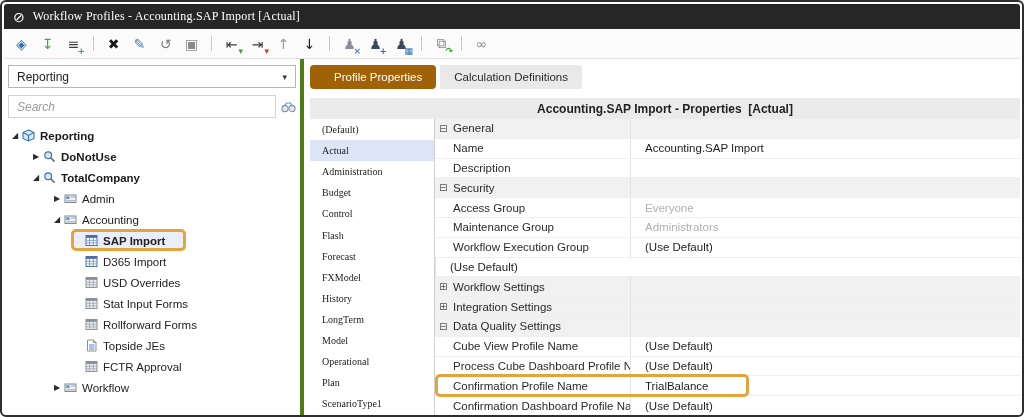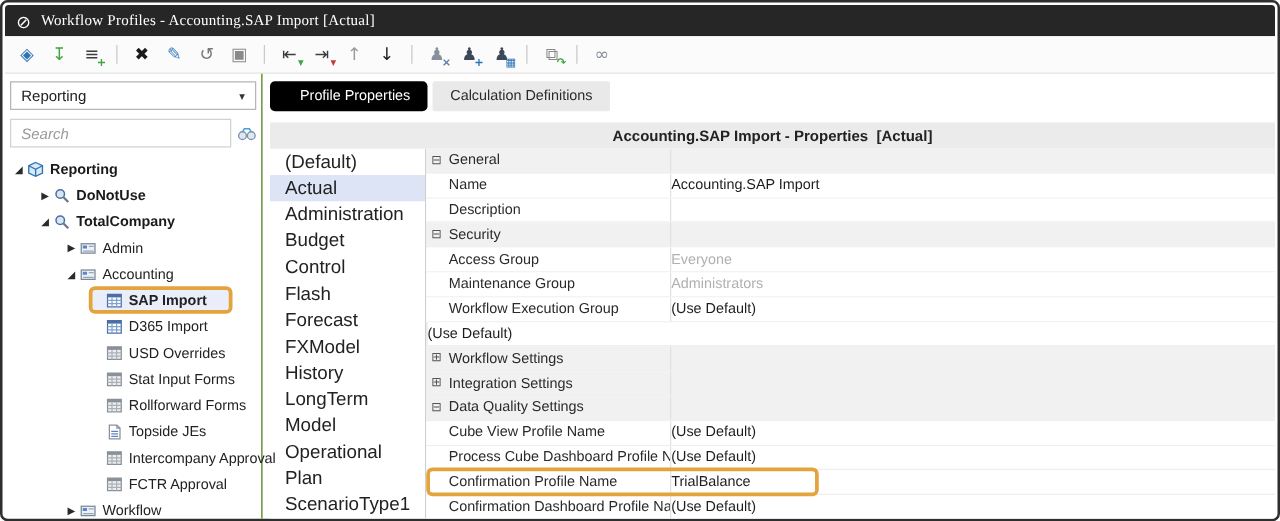--- a/index.html
+++ b/index.html
@@ -12,58 +12,58 @@
   .title-text{font-size:12px;letter-spacing:.2px;font-family:Liberation Serif, serif;}
   
   .toolbar{height:29px;margin:0 2px;background:#fbfbfb;border-bottom:1px solid #e3e3e3;
     display:flex;align-items:center;padding:0 5px;gap:1px;}
   .tbtn{position:relative;width:25px;height:22px;border:none;background:transparent;padding:0;
     display:flex;align-items:center;justify-content:center;font-family:"DejaVu Sans",sans-serif;font-size:14px;cursor:pointer;}
   .tbtn .badge{position:absolute;right:1px;bottom:-1px;font-size:9px;font-weight:bold;line-height:1;}
   .tsep{width:1px;height:15px;background:#c9c9c9;margin:0 6px;}
   
   .body{display:flex;height:356px;}
-  .left{width:208px;box-sizing:border-box;border-right:1px solid #4d7c0f;padding:6px 4px 0 6px;flex:none;}
+  .left{width:302px;box-sizing:border-box;border-right:4px solid #4d7c0f;padding:6px 4px 0 6px;flex:none;}
   .combo{height:23px;box-sizing:border-box;border:1px solid #b5b5b5;background:#fff;display:flex;
     align-items:center;justify-content:space-between;padding:0 8px;font-size:12px;cursor:pointer;}
   .combo .caret{font-size:9px;color:#333;}
   .searchrow{margin-top:7px;display:flex;align-items:center;gap:5px;}
   .search{flex:1;height:23px;box-sizing:border-box;border:1px solid #d2d2d2;padding:0 8px;font-size:12px;
     font-family:"Liberation Sans",sans-serif;outline:none;}
   .search::placeholder{font-style:italic;color:#9a9a9a;}
   .tree{margin-top:7px;}
   .trow{height:21px;display:flex;align-items:center;font-size:11.5px;position:relative;cursor:pointer;white-space:nowrap;}
   .trow.bold{font-weight:bold;color:#1a1a1a;}
   .arrow{width:14px;flex:none;text-align:center;font-size:8px;color:#2a2a2a;font-family:"DejaVu Sans",sans-serif;z-index:1;}
   .ticon{width:16px;flex:none;display:flex;align-items:center;z-index:1;}
   .tlabel{margin-left:2px;z-index:1;}
   .tree-hlbox{position:absolute;left:63px;top:-1px;width:115px;height:22px;box-sizing:border-box;
     border:3px solid #e3a33d;border-radius:5px;background:#e9eefa;z-index:0;}
   
   .right{flex:1;display:flex;flex-direction:column;padding:0 2px 0 6px;min-width:0;}
   .tabbar{margin-top:6px;height:24px;display:flex;gap:4px;flex:none;}
   .tab{height:24px;box-sizing:border-box;display:flex;align-items:center;padding:0 14px;font-size:11.5px;
     border:none;cursor:pointer;font-family:"Liberation Sans",sans-serif;}
-  .tab.active{background:#000000;color:#fff;border-radius:4px;padding-left:24px;}
+  .tab.active{background:#a16207;color:#fff;border-radius:4px;padding-left:24px;}
   .tab.inactive{background:#e9e9e9;color:#2a2a2a;border-radius:2px;}
   .propheader{margin-top:9px;height:21px;flex:none;background:#ebebeb;display:flex;align-items:center;
     justify-content:center;font-size:12px;font-weight:bold;white-space:pre;}
   .content{flex:1;display:flex;min-height:0;overflow:hidden;}
   .scenarios{width:124px;flex:none;border-right:1px solid #cfcfcf;background:#fff;}
-  .scen{height:21.1px;display:flex;align-items:center;padding-left:12px;font-size:15px;cursor:pointer;}
+  .scen{height:21.1px;display:flex;align-items:center;padding-left:12px;font-size:10px;cursor:pointer;font-family:Liberation Serif, serif;}
   .scen.selected{background:#dce4f5;}
   .grid{flex:1;min-width:0;}
   .prow{height:19.8px;box-sizing:border-box;display:flex;align-items:center;position:relative;
     border-bottom:1px solid #efefef;background:#fff;font-size:11.5px;cursor:default;}
   .prow.group{background:#f1f1f1;}
   .gex{width:11px;margin:0 3px 0 4px;font-size:10px;color:#555;font-family:"DejaVu Sans",sans-serif;cursor:pointer;}
   .glabel{color:#2a2a2a;}
   .plabel{width:195px;flex:none;box-sizing:border-box;padding-left:18px;color:#2a2a2a;overflow:hidden;white-space:nowrap;}
   .pvalue{flex:1;align-self:stretch;display:flex;align-items:center;border-left:1px solid #e2e2e2;
-    color:#1d1d1d;overflow:hidden;white-space:nowrap;}
+    padding-left:14px;color:#1d1d1d;overflow:hidden;white-space:nowrap;}
   .pvalue.muted{color:#b0b0b0;}
   .prop-hlbox{position:absolute;left:0;top:-2px;width:314px;height:23px;box-sizing:border-box;
     border:3px solid #e3a33d;border-radius:5px;background:transparent;pointer-events:none;z-index:2;}
 </style>
 </head>
 <body>
 
 <div class="window">
 
   <div class="titlebar">
@@ -282,34 +282,20 @@
             <span class="ticon">
               <svg width="13" height="13" viewBox="0 0 13 13">
                 <path d="M2.5 1 L8.5 1 L11 3.5 L11 12 L2.5 12 Z" fill="#fff" stroke="#8a9099"></path>
                 <path d="M8.5 1 L8.5 3.5 L11 3.5" fill="none" stroke="#8a9099"></path>
                 <line x1="4" y1="6" x2="9.5" y2="6" stroke="#5b86c5"></line>
                 <line x1="4" y1="8" x2="9.5" y2="8" stroke="#5b86c5"></line>
                 <line x1="4" y1="10" x2="9.5" y2="10" stroke="#5b86c5"></line>
               </svg>
             </span>
             <span class="tlabel">Topside JEs</span>
-          </div>
-          <div class="trow" style="padding-left: 63px;">
-            <span class="arrow"></span>
-            <span class="ticon">
-              <svg width="13" height="13" viewBox="0 0 13 13">
-                <rect x="1" y="1.5" width="11" height="10" fill="#eceef0" stroke="#8a9099"></rect>
-                <rect x="1" y="1.5" width="11" height="2.4" fill="#8a9099"></rect>
-                <line x1="1" y1="6.3" x2="12" y2="6.3" stroke="#aab0b8"></line>
-                <line x1="1" y1="8.9" x2="12" y2="8.9" stroke="#aab0b8"></line>
-                <line x1="4.6" y1="3.9" x2="4.6" y2="11.5" stroke="#aab0b8"></line>
-                <line x1="8.3" y1="3.9" x2="8.3" y2="11.5" stroke="#aab0b8"></line>
-              </svg>
-            </span>
-            <span class="tlabel">Intercompany Approval</span>
           </div>
           <div class="trow" style="padding-left: 63px;">
             <span class="arrow"></span>
             <span class="ticon">
               <svg width="13" height="13" viewBox="0 0 13 13">
                 <rect x="1" y="1.5" width="11" height="10" fill="#eceef0" stroke="#8a9099"></rect>
                 <rect x="1" y="1.5" width="11" height="2.4" fill="#8a9099"></rect>
                 <line x1="1" y1="6.3" x2="12" y2="6.3" stroke="#aab0b8"></line>
                 <line x1="1" y1="8.9" x2="12" y2="8.9" stroke="#aab0b8"></line>
                 <line x1="4.6" y1="3.9" x2="4.6" y2="11.5" stroke="#aab0b8"></line>

